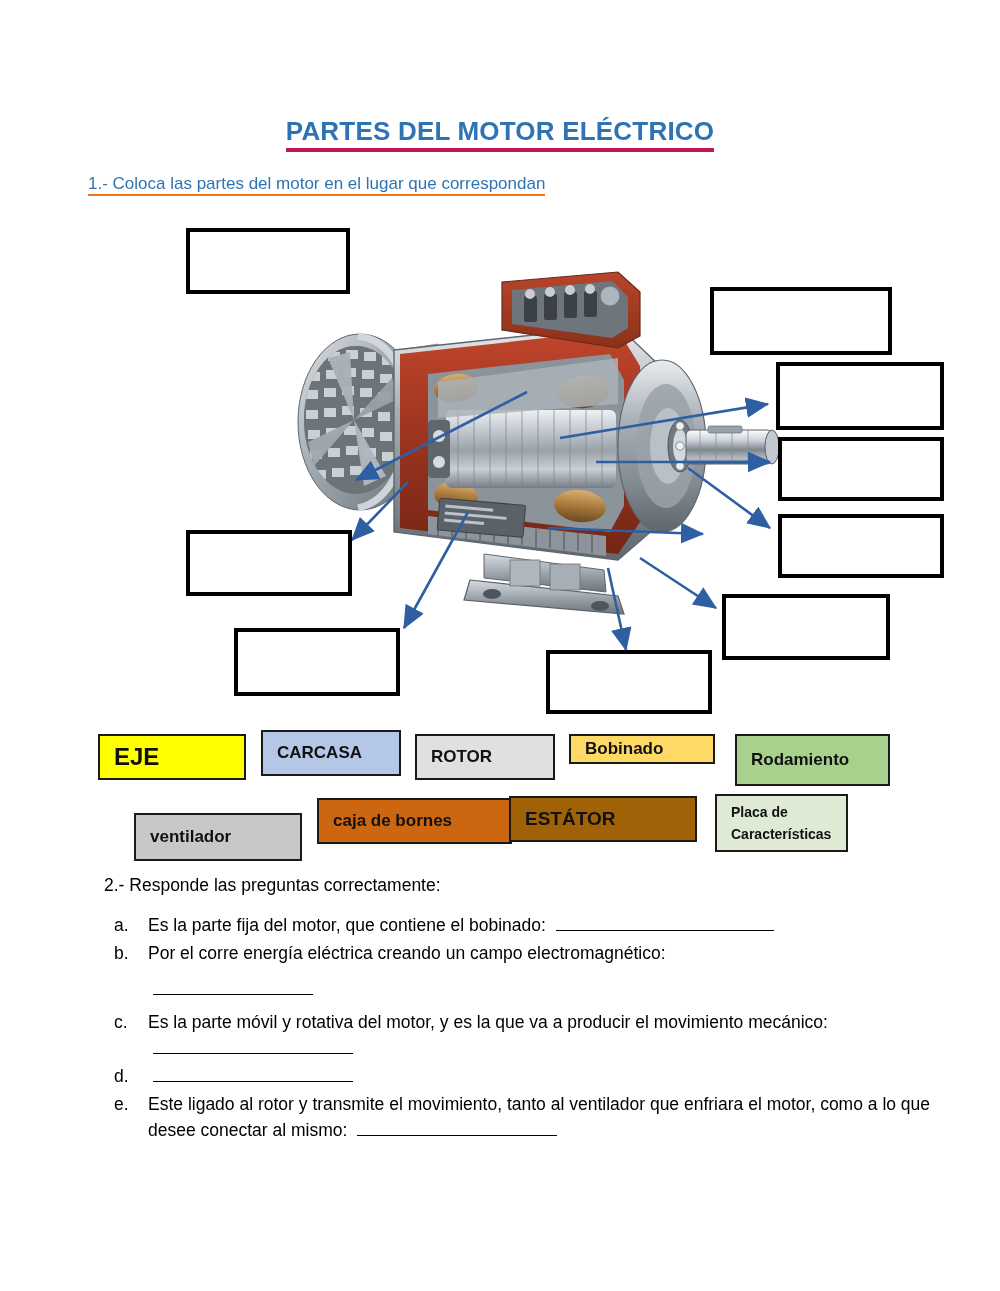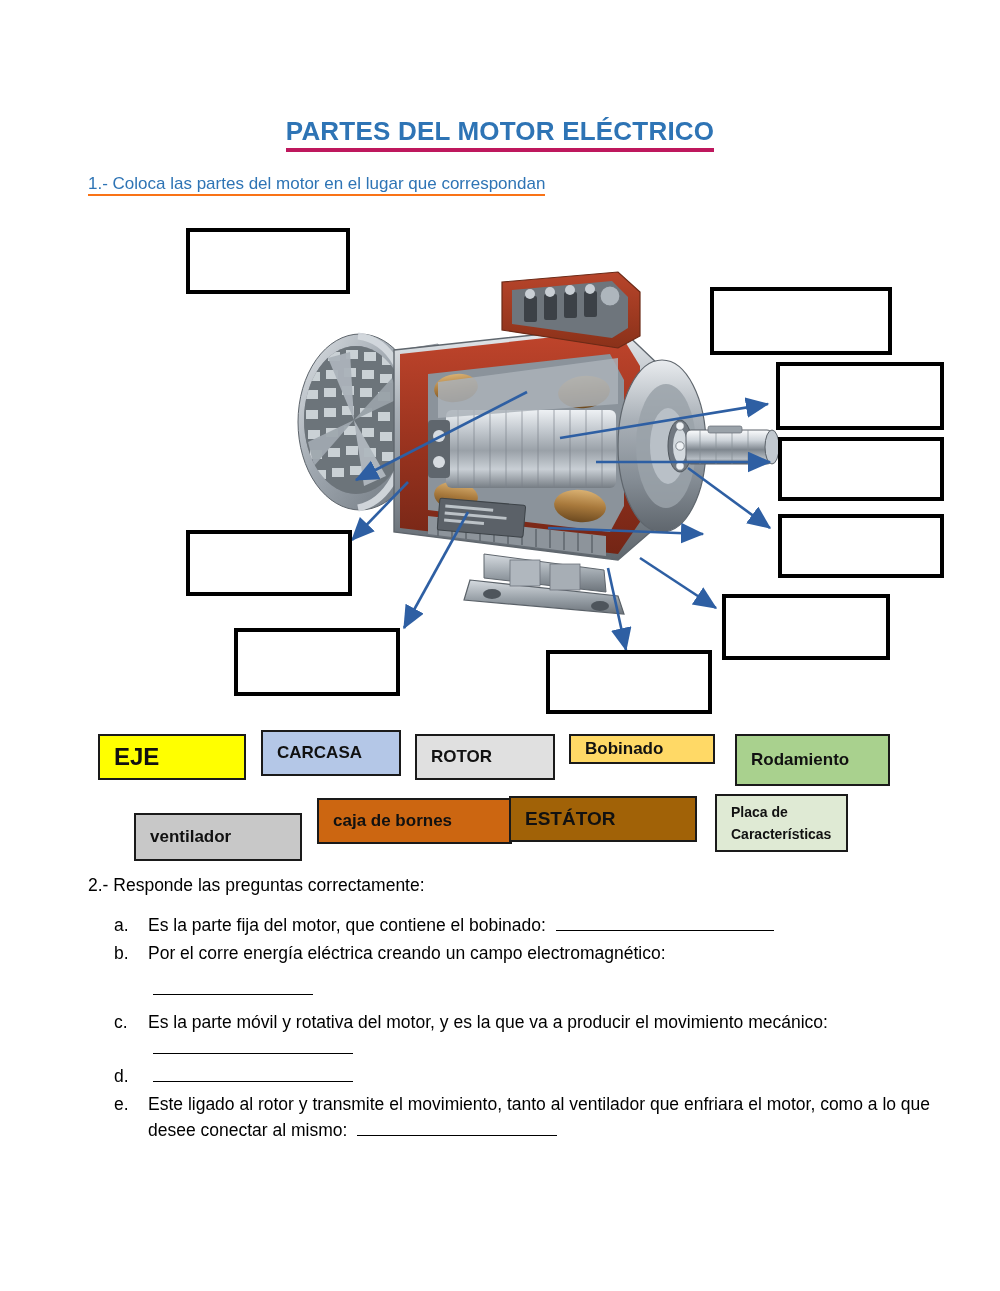--- a/index.html
+++ b/index.html
@@ -109,21 +109,21 @@
   #questions {
     position: absolute;
     left: 0;
     top: 872px;
     width: 1000px;
     font-size: 17.5px;
     line-height: 1.52;
   }
   #q2-heading {
     position: absolute;
-    left: 88px;
+    left: 104px;
     top: 0;
     white-space: nowrap;
   }
   #q-list {
     position: absolute;
     left: 112px;
     top: 40px;
     width: 810px;
     margin: 0;
     padding: 0 0 0 36px;

